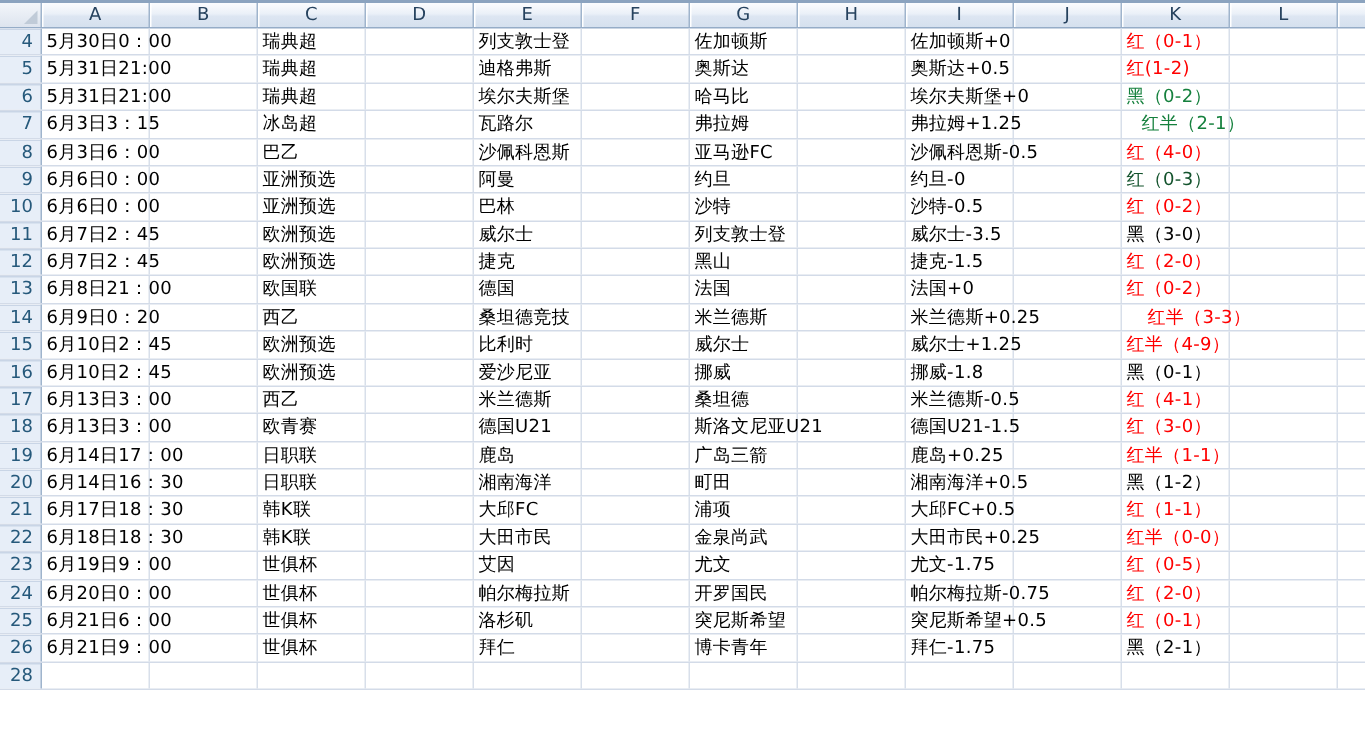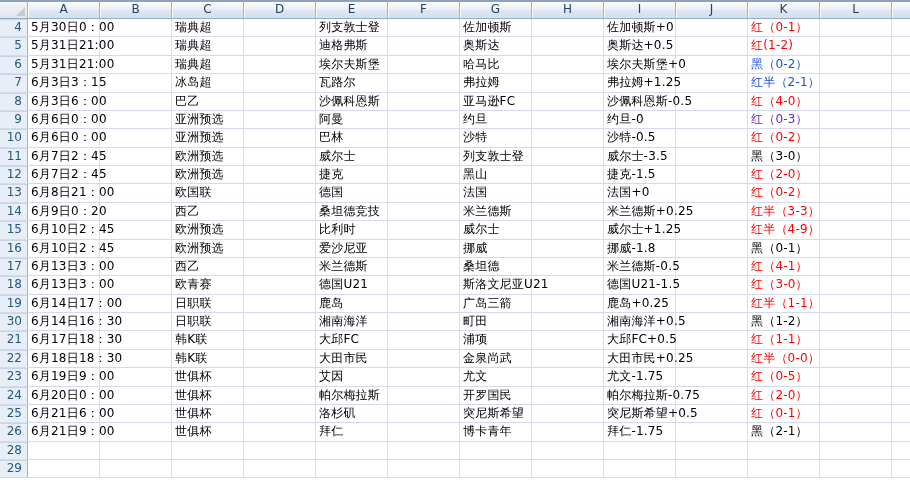--- a/index.html
+++ b/index.html
@@ -105,37 +105,37 @@
         <div class="cell"><span>5月31日21:00</span></div>
         <div class="cell"></div>
         <div class="cell"><span>瑞典超</span></div>
         <div class="cell"></div>
         <div class="cell"><span>埃尔夫斯堡</span></div>
         <div class="cell"></div>
         <div class="cell"><span>哈马比</span></div>
         <div class="cell"></div>
         <div class="cell"><span>埃尔夫斯堡+0</span></div>
         <div class="cell"></div>
-        <div class="cell"><span style="color: #1d4ed8;">黑（0-2）</span></div>
+        <div class="cell"><span style="color: #15803d;">黑（0-2）</span></div>
         <div class="cell"></div>
         <div class="filler"></div>
       </div>
       <div class="row">
         <div class="rn">7</div>
         <div class="cell"><span>6月3日3：15</span></div>
         <div class="cell"></div>
         <div class="cell"><span>冰岛超</span></div>
         <div class="cell"></div>
         <div class="cell"><span>瓦路尔</span></div>
         <div class="cell"></div>
         <div class="cell"><span>弗拉姆</span></div>
         <div class="cell"></div>
         <div class="cell"><span>弗拉姆+1.25</span></div>
         <div class="cell"></div>
-        <div class="cell"><span style="color: #1d4ed8;">红半（2-1）</span></div>
+        <div class="cell"><span style="color: #15803d; margin-left: 10px;">红半（2-1）</span></div>
         <div class="cell"></div>
         <div class="filler"></div>
       </div>
       <div class="row">
         <div class="rn">8</div>
         <div class="cell"><span>6月3日6：00</span></div>
         <div class="cell"></div>
         <div class="cell"><span>巴乙</span></div>
         <div class="cell"></div>
         <div class="cell"><span>沙佩科恩斯</span></div>
@@ -153,21 +153,21 @@
         <div class="cell"><span>6月6日0：00</span></div>
         <div class="cell"></div>
         <div class="cell"><span>亚洲预选</span></div>
         <div class="cell"></div>
         <div class="cell"><span>阿曼</span></div>
         <div class="cell"></div>
         <div class="cell"><span>约旦</span></div>
         <div class="cell"></div>
         <div class="cell"><span>约旦-0</span></div>
         <div class="cell"></div>
-        <div class="cell"><span style="color: #6d28d9;">红（0-3）</span></div>
+        <div class="cell"><span style="color: #14532d;">红（0-3）</span></div>
         <div class="cell"></div>
         <div class="filler"></div>
       </div>
       <div class="row">
         <div class="rn">10</div>
         <div class="cell"><span>6月6日0：00</span></div>
         <div class="cell"></div>
         <div class="cell"><span>亚洲预选</span></div>
         <div class="cell"></div>
         <div class="cell"><span>巴林</span></div>
@@ -233,21 +233,21 @@
         <div class="cell"><span>6月9日0：20</span></div>
         <div class="cell"></div>
         <div class="cell"><span>西乙</span></div>
         <div class="cell"></div>
         <div class="cell"><span>桑坦德竞技</span></div>
         <div class="cell"></div>
         <div class="cell"><span>米兰德斯</span></div>
         <div class="cell"></div>
         <div class="cell"><span>米兰德斯+0.25</span></div>
         <div class="cell"></div>
-        <div class="cell"><span style="color: rgb(255, 0, 0);">红半（3-3）</span></div>
+        <div class="cell"><span style="color: rgb(255, 0, 0); margin-left: 14px;">红半（3-3）</span></div>
         <div class="cell"></div>
         <div class="filler"></div>
       </div>
       <div class="row">
         <div class="rn">15</div>
         <div class="cell"><span>6月10日2：45</span></div>
         <div class="cell"></div>
         <div class="cell"><span>欧洲预选</span></div>
         <div class="cell"></div>
         <div class="cell"><span>比利时</span></div>
@@ -318,21 +318,21 @@
         <div class="cell"></div>
         <div class="cell"><span>广岛三箭</span></div>
         <div class="cell"></div>
         <div class="cell"><span>鹿岛+0.25</span></div>
         <div class="cell"></div>
         <div class="cell"><span style="color: rgb(255, 0, 0);">红半（1-1）</span></div>
         <div class="cell"></div>
         <div class="filler"></div>
       </div>
       <div class="row">
-        <div class="rn">30</div>
+        <div class="rn">20</div>
         <div class="cell"><span>6月14日16：30</span></div>
         <div class="cell"></div>
         <div class="cell"><span>日职联</span></div>
         <div class="cell"></div>
         <div class="cell"><span>湘南海洋</span></div>
         <div class="cell"></div>
         <div class="cell"><span>町田</span></div>
         <div class="cell"></div>
         <div class="cell"><span>湘南海洋+0.5</span></div>
         <div class="cell"></div>
@@ -431,36 +431,20 @@
         <div class="cell"><span>博卡青年</span></div>
         <div class="cell"></div>
         <div class="cell"><span>拜仁-1.75</span></div>
         <div class="cell"></div>
         <div class="cell"><span style="color: rgb(0, 0, 0);">黑（2-1）</span></div>
         <div class="cell"></div>
         <div class="filler"></div>
       </div>
       <div class="row">
         <div class="rn">28</div>
-        <div class="cell"></div>
-        <div class="cell"></div>
-        <div class="cell"></div>
-        <div class="cell"></div>
-        <div class="cell"></div>
-        <div class="cell"></div>
-        <div class="cell"></div>
-        <div class="cell"></div>
-        <div class="cell"></div>
-        <div class="cell"></div>
-        <div class="cell"></div>
-        <div class="cell"></div>
-        <div class="filler"></div>
-      </div>
-      <div class="row">
-        <div class="rn">29</div>
         <div class="cell"></div>
         <div class="cell"></div>
         <div class="cell"></div>
         <div class="cell"></div>
         <div class="cell"></div>
         <div class="cell"></div>
         <div class="cell"></div>
         <div class="cell"></div>
         <div class="cell"></div>
         <div class="cell"></div>

